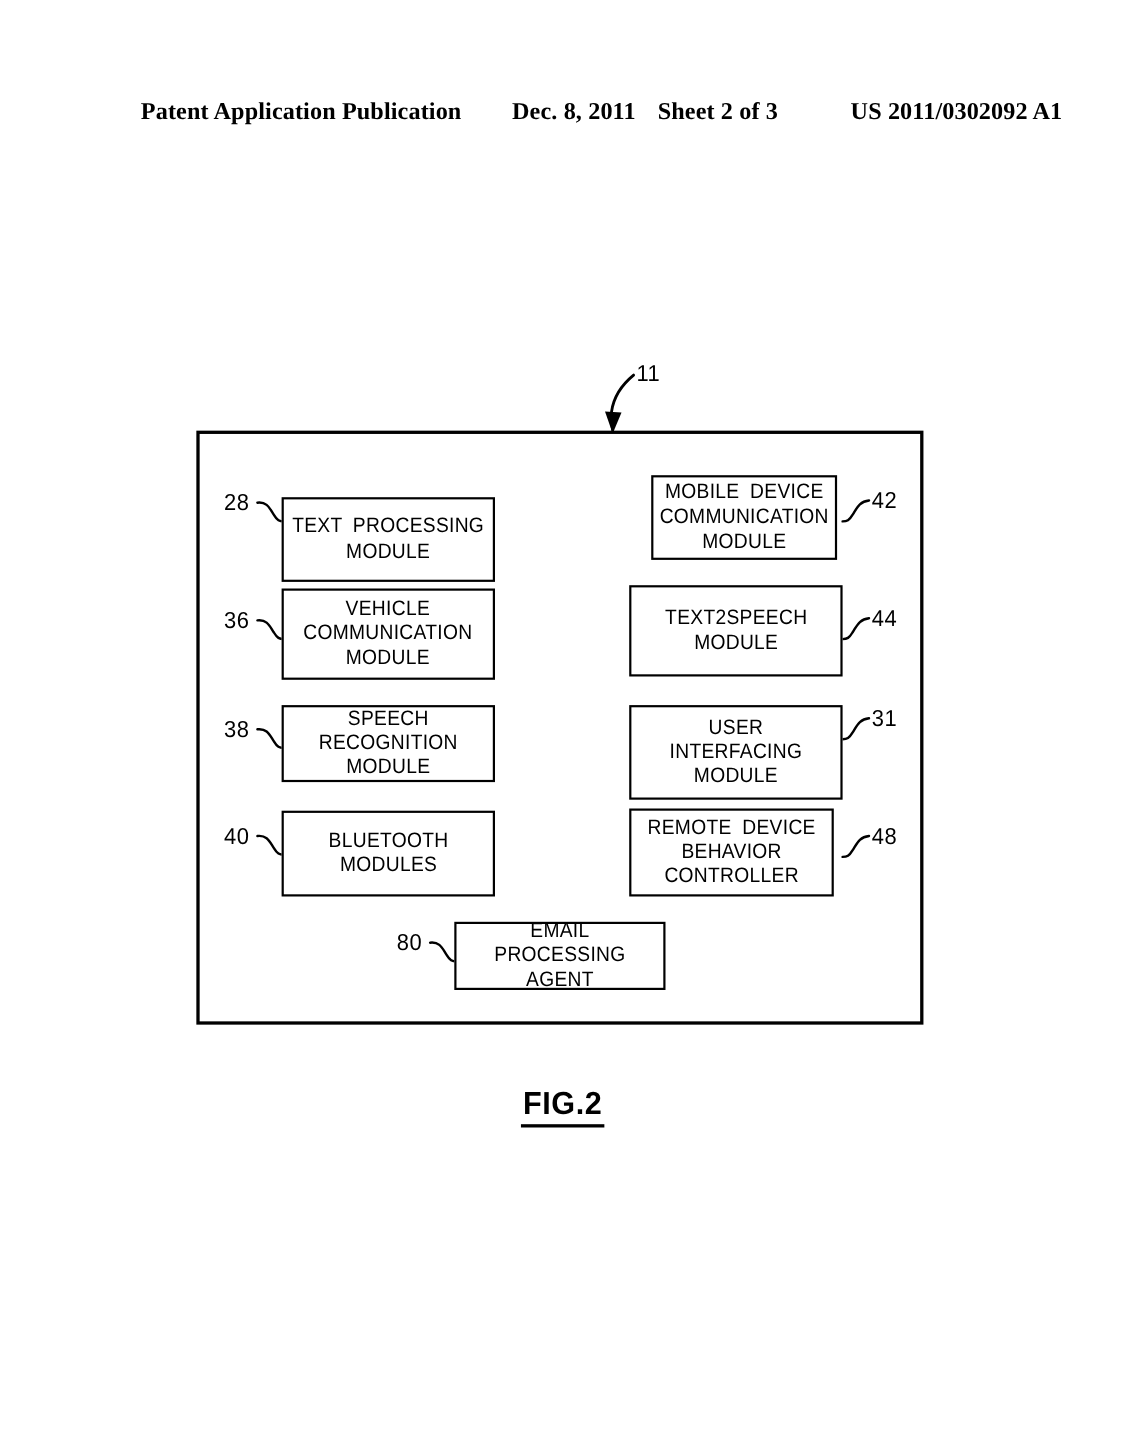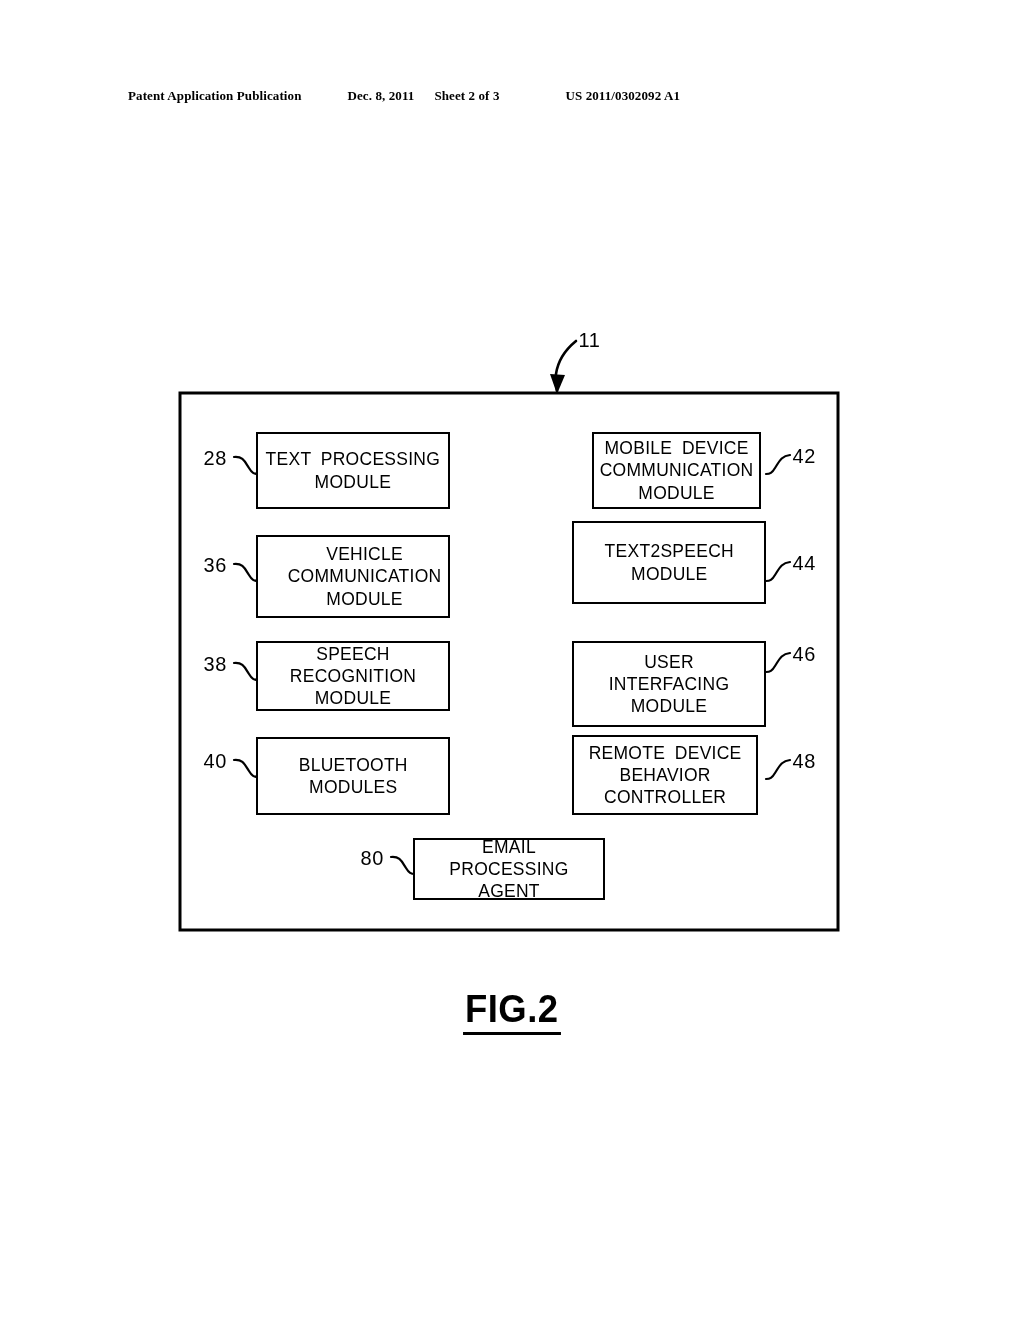--- a/index.html
+++ b/index.html
@@ -21,21 +21,21 @@
   .page-header {
     position: absolute;
     top: 88px;
     left: 128px;
     width: 768px;
     height: 26px;
     display: flex;
     align-items: baseline;
     font-family: "Liberation Serif", serif;
     font-weight: bold;
-    font-size: 13px;
+    font-size: 22px;
     letter-spacing: 0.1px;
     white-space: nowrap;
   }
   .hdr-pub      { flex: 0 0 auto; }
   .hdr-date     { flex: 0 0 auto; margin-left: 46px; }
   .hdr-sheet    { flex: 0 0 auto; margin-left: 20px; }
   .hdr-patno    { flex: 0 0 auto; margin-left: 66px; }
 
   
   .figure {
@@ -85,21 +85,21 @@
   }
 
   
   .fig-caption {
     position: absolute;
     left: 0;
     top: 988px;
     width: 1024px;
     text-align: center;
     font-family: "Liberation Sans Narrow", "Liberation Sans", sans-serif;
-    font-size: 38px;
+    font-size: 29px;
     font-weight: bold;
     letter-spacing: 0.5px;
   }
   .fig-caption span {
     display: inline-block;
     border-bottom: 3px solid #000000;
     padding: 0 2px 1px 2px;
     transform: scaleX(0.96);
   }
 </style>
@@ -129,27 +129,27 @@
     <path d="M 391,857 C 400,856 402,862 406,868 C 409,873 411,874 415,874" fill="none" stroke="#000000" stroke-width="2.2" stroke-linecap="round"></path>
 
     <path d="M 766,474 C 770,474 772,473 775,468 C 779,462 781,456 790,455" fill="none" stroke="#000000" stroke-width="2.2" stroke-linecap="round"></path>
     <path d="M 766,581 C 770,581 772,580 775,575 C 779,569 781,563 790,562" fill="none" stroke="#000000" stroke-width="2.2" stroke-linecap="round"></path>
     <path d="M 766,672 C 770,672 772,671 775,666 C 779,660 781,654 790,653" fill="none" stroke="#000000" stroke-width="2.2" stroke-linecap="round"></path>
     <path d="M 766,779 C 770,779 772,778 775,773 C 779,767 781,761 790,760" fill="none" stroke="#000000" stroke-width="2.2" stroke-linecap="round"></path>
   </svg>
 
   <div class="ref-num" style="left:578px; top:328px;">11</div>
 
-  <div class="module-box" style="left:256px; top:432px; width:194px; height:77px;align-items:center;">
+  <div class="module-box" style="left:256px; top:452px; width:194px; height:77px;align-items:center;">
     <span class="label">TEXT  PROCESSING
 MODULE</span>
   </div>
   <div class="ref-num" style="left:203px; top:446px;">28</div>
 
-  <div class="module-box" style="left:256px; top:535px; width:194px; height:83px;justify-content:flex-end;">
+  <div class="module-box" style="left:256px; top:535px; width:194px; height:83px;">
     <span class="label">VEHICLE
 COMMUNICATION
 MODULE</span>
   </div>
   <div class="ref-num" style="left:203px; top:553px;">36</div>
 
   <div class="module-box" style="left:256px; top:641px; width:194px; height:70px;">
     <span class="label">SPEECH  RECOGNITION
 MODULE</span>
   </div>
@@ -161,31 +161,31 @@
   </div>
   <div class="ref-num" style="left:203px; top:749px;">40</div>
 
   <div class="module-box" style="left:592px; top:432px; width:169px; height:77px;">
     <span class="label">MOBILE  DEVICE
 COMMUNICATION
 MODULE</span>
   </div>
   <div class="ref-num" style="left:792px; top:444px;">42</div>
 
-  <div class="module-box" style="left:572px; top:521px; width:194px; height:83px;">
+  <div class="module-box" style="left:572px; top:532px; width:194px; height:83px;">
     <span class="label">TEXT2SPEECH
 MODULE</span>
   </div>
   <div class="ref-num" style="left:792px; top:551px;">44</div>
 
   <div class="module-box" style="left:572px; top:641px; width:194px; height:86px;">
     <span class="label">USER  INTERFACING
 MODULE</span>
   </div>
-  <div class="ref-num" style="left:792px; top:642px;">46</div>
+  <div class="ref-num" style="left:792px; top:642px;">31</div>
 
   <div class="module-box" style="left:572px; top:735px; width:186px; height:80px;">
     <span class="label">REMOTE  DEVICE
 BEHAVIOR
 CONTROLLER</span>
   </div>
   <div class="ref-num" style="left:792px; top:749px;">48</div>
 
   <div class="module-box" style="left:413px; top:838px; width:192px; height:62px;">
     <span class="label">EMAIL  PROCESSING

